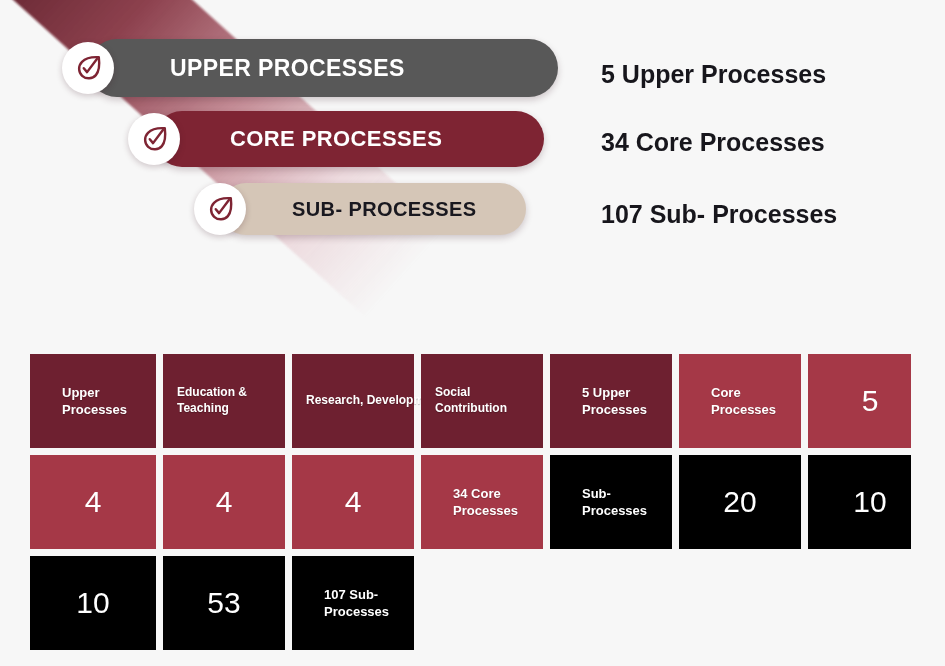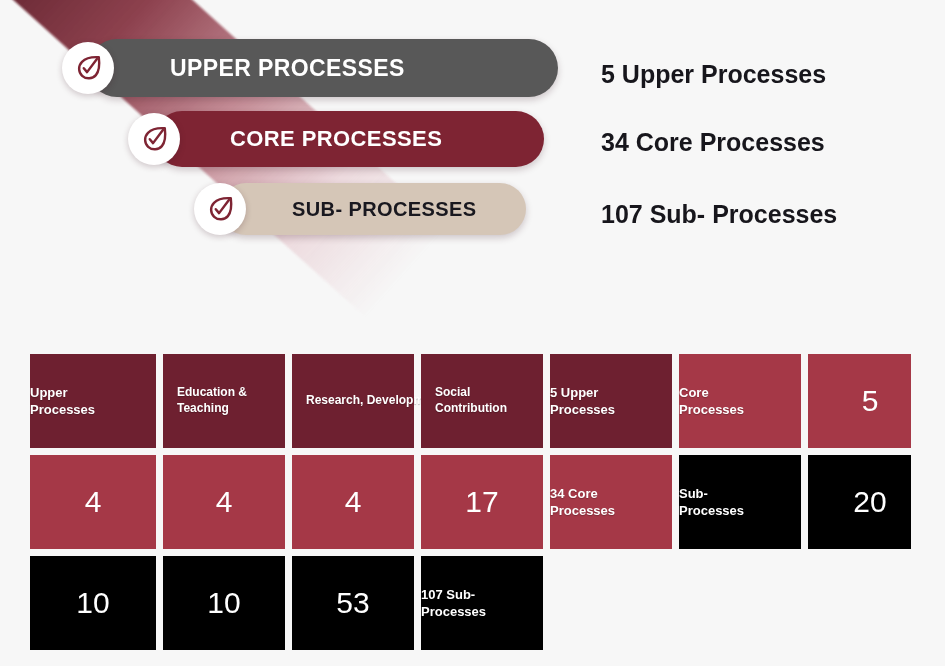--- a/index.html
+++ b/index.html
@@ -167,21 +167,21 @@
   .row-upper { background: #6e2030; }
   .row-core  { background: #a53847; }
   .row-sub   { background: #000000; }
 
   
   .cell.label .cell-text,
   .cell.total .cell-text {
     color: #ffffff;
     font-size: 13px;
     font-weight: bold;
-    padding-left: 0;
+    padding-left: 32px;
     text-shadow: 0 1px 1px rgba(0,0,0,0.25);
   }
   .cell.head .cell-text {
     color: #ffffff;
     font-size: 12px;
     font-weight: 600;
     padding-left: 14px;
     text-shadow: 0 1px 1px rgba(0,0,0,0.25);
   }
   .cell.head.wide .cell-text {
@@ -279,23 +279,20 @@
     </div>
     <div class="cell num row-core">
       <span class="cell-text">4</span>
     </div>
     <div class="cell num row-core">
       <span class="cell-text">4</span>
     </div>
     <div class="cell num row-core">
       <span class="cell-text">4</span>
     </div>
-    <div class="cell num row-core">
-      <span class="cell-text">17</span>
-    </div>
     <div class="cell total row-core">
       <span class="cell-text">34 Core
 Processes</span>
     </div>
 
     <div class="cell label row-sub">
       <span class="cell-text">Sub-
 Processes</span>
     </div>
     <div class="cell num row-sub">

